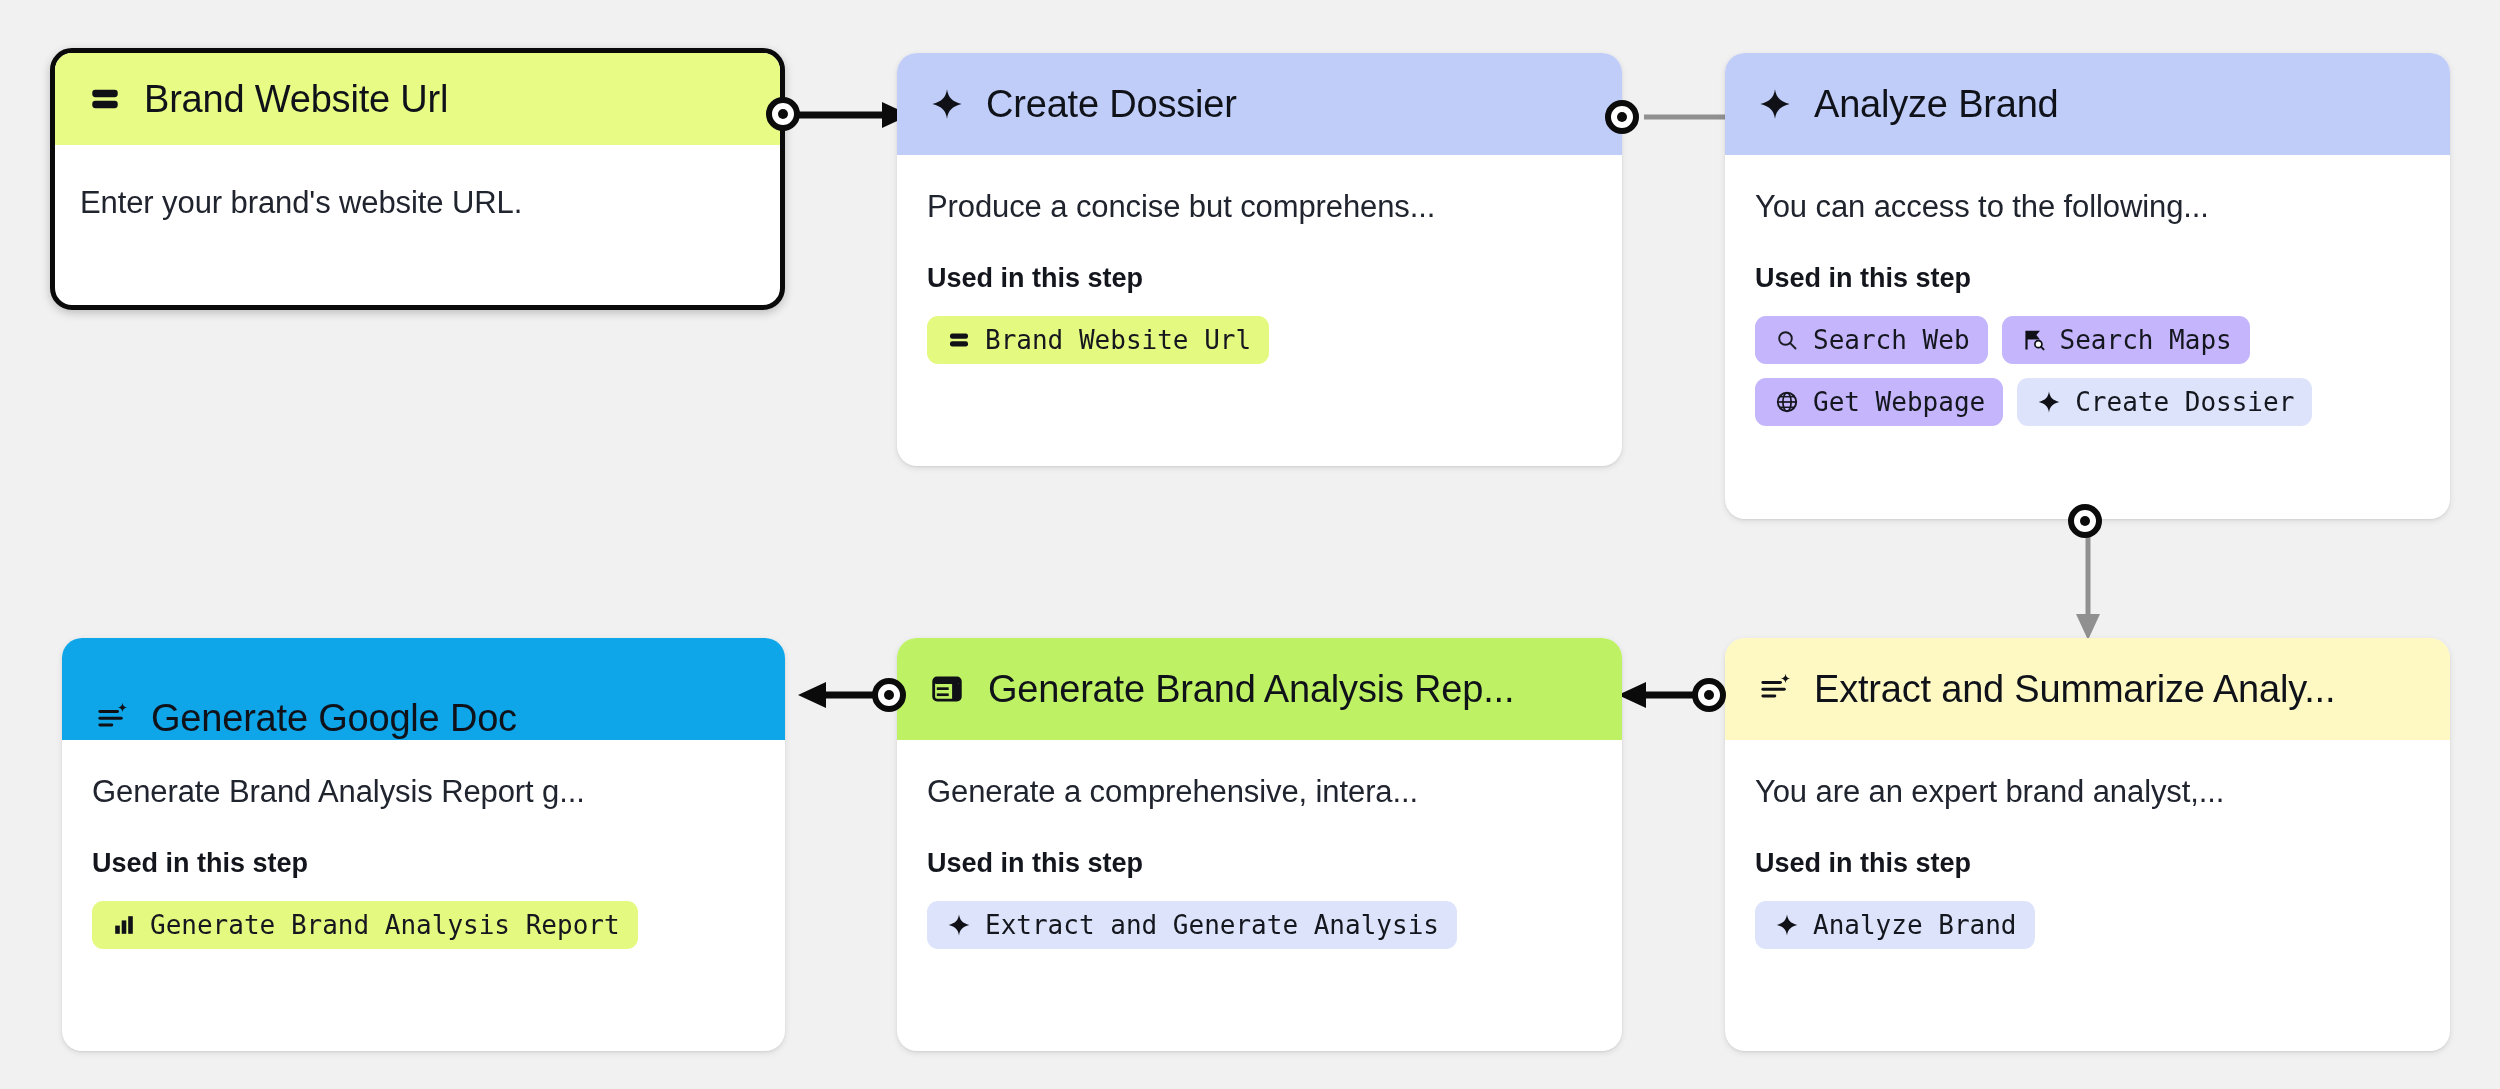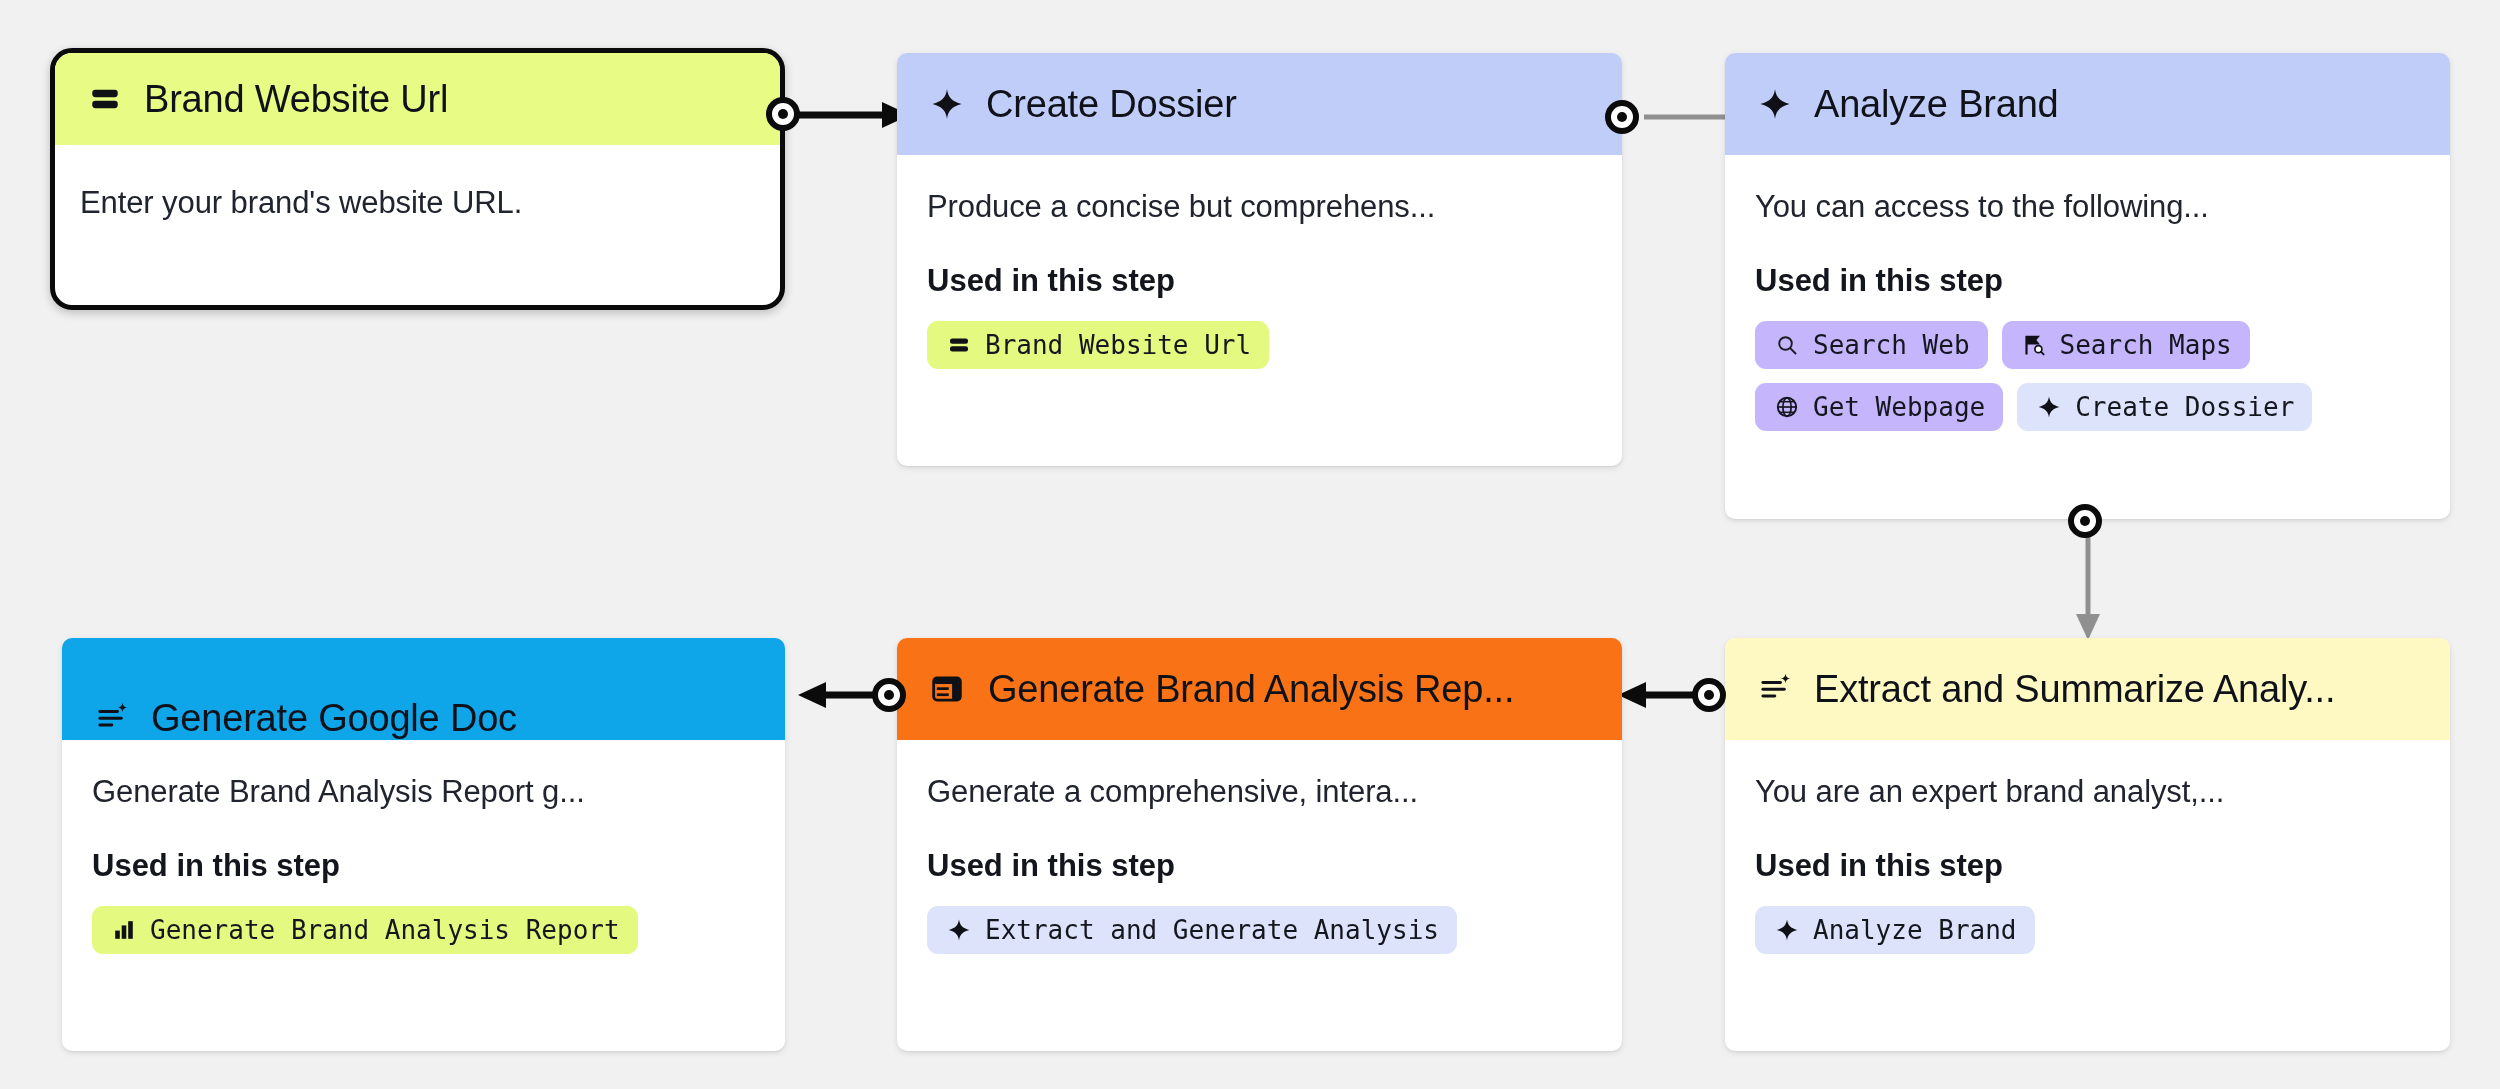--- a/index.html
+++ b/index.html
@@ -8,21 +8,21 @@
     background:#f1f1f1;
     font-family:"Liberation Sans","DejaVu Sans",sans-serif;
     overflow:hidden;
   }
   .canvas{position:relative;width:2488px;height:1089px;}
 
   
   .node{
     position:absolute;
     background:#ffffff;
-    border-radius:10px;
+    border-radius:20px;
     box-shadow:0 2px 6px rgba(0,0,0,.10), 0 1px 2px rgba(0,0,0,.06);
     overflow:hidden;
     box-sizing:border-box;
   }
   .node.selected{
     border:5px solid #0a0a0a;
     border-radius:22px;
     box-shadow:0 3px 10px rgba(0,0,0,.22);
   }
   .node-head{
@@ -45,21 +45,21 @@
     background:#fff;
   }
   .desc{
     font-size:31px;
     color:#20242e;
     white-space:nowrap;
     overflow:hidden;
     letter-spacing:-.1px;
   }
   .used-label{
-    font-size:31px;
+    font-size:27px;
     font-weight:700;
     color:#14161d;
     margin-top:38px;
   }
   .chips{
     display:flex;flex-wrap:wrap;gap:14px;
     margin-top:22px;
   }
   .chip{
     display:inline-flex;align-items:center;gap:12px;
@@ -246,21 +246,21 @@
               <path d="M12 1.6 C12.9 7.4 15.6 10.3 22.3 12 C15.6 13.7 12.9 16.6 12 22.4 C11.1 16.6 8.4 13.7 1.7 12 C8.4 10.3 11.1 7.4 12 1.6 Z" fill="#0f1117"></path>
             </svg>
           </span>
           <span>Analyze Brand</span>
         </span>
       </div>
     </div>
   </div>
 
   <div class="node" style="left:897px;top:638px;width:725px;height:413px;">
-    <div class="node-head" style="background:#f97316;gap:19px;">
+    <div class="node-head" style="background:#bef264;gap:19px;">
       <span class="head-ico">
         <svg width="34" height="34" viewBox="0 0 24 24">
           <rect x="2.6" y="4.2" width="18.8" height="15.6" rx="2.4" fill="none" stroke="#0f1117" stroke-width="2"></rect>
           <rect x="2.6" y="4.2" width="18.8" height="4.2" rx="2" fill="#0f1117"></rect>
           <rect x="15.6" y="8.4" width="5.8" height="11.4" fill="#0f1117"></rect>
           <rect x="4.8" y="10.8" width="8.4" height="1.9" fill="#0f1117"></rect>
           <rect x="4.8" y="15.1" width="8.4" height="1.9" fill="#0f1117"></rect>
         </svg>
       </span>
       <span class="head-title">Generate Brand Analysis Rep...</span>

